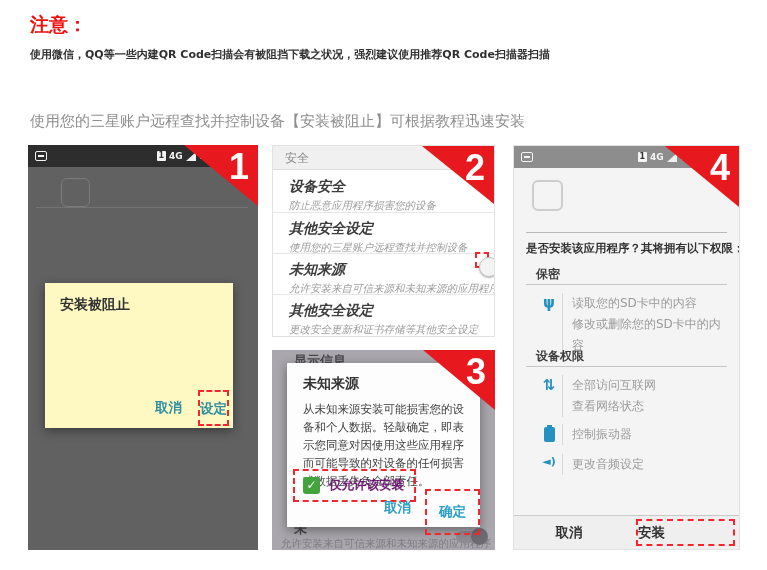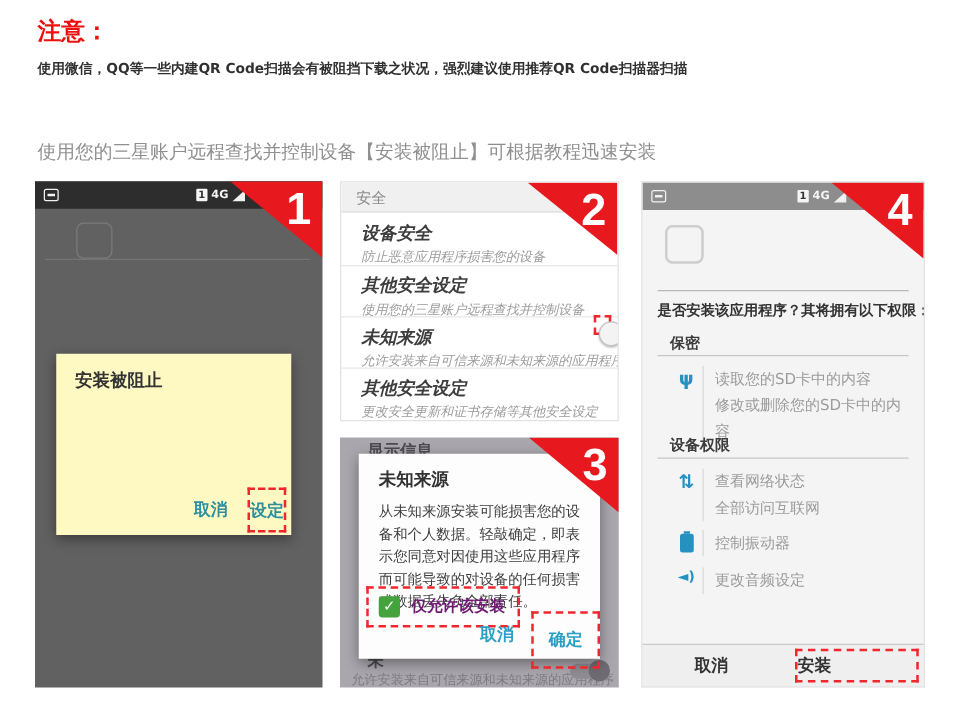--- a/index.html
+++ b/index.html
@@ -248,22 +248,22 @@
         <div>修改或删除您的SD卡中的内容</div>
       </span>
     </div>
 
     <div class="p4-sec" style="top:202px;">设备权限</div>
     <div class="p4-sechr" style="top:220px;"></div>
 
     <div class="p4-row" style="top:229px;">
       <span class="p4-icon">⇅</span>
       <span class="p4-lines">
+        <div>全部访问互联网</div>
         <div>查看网络状态</div>
-        <div>全部访问互联网</div>
       </span>
     </div>
 
     <div class="p4-row" style="top:278px;">
       <span class="p4-icon">
           <span class="vib-icon"></span>
         </span>
       <span class="p4-lines">
         <div>控制振动器</div>
       </span>

